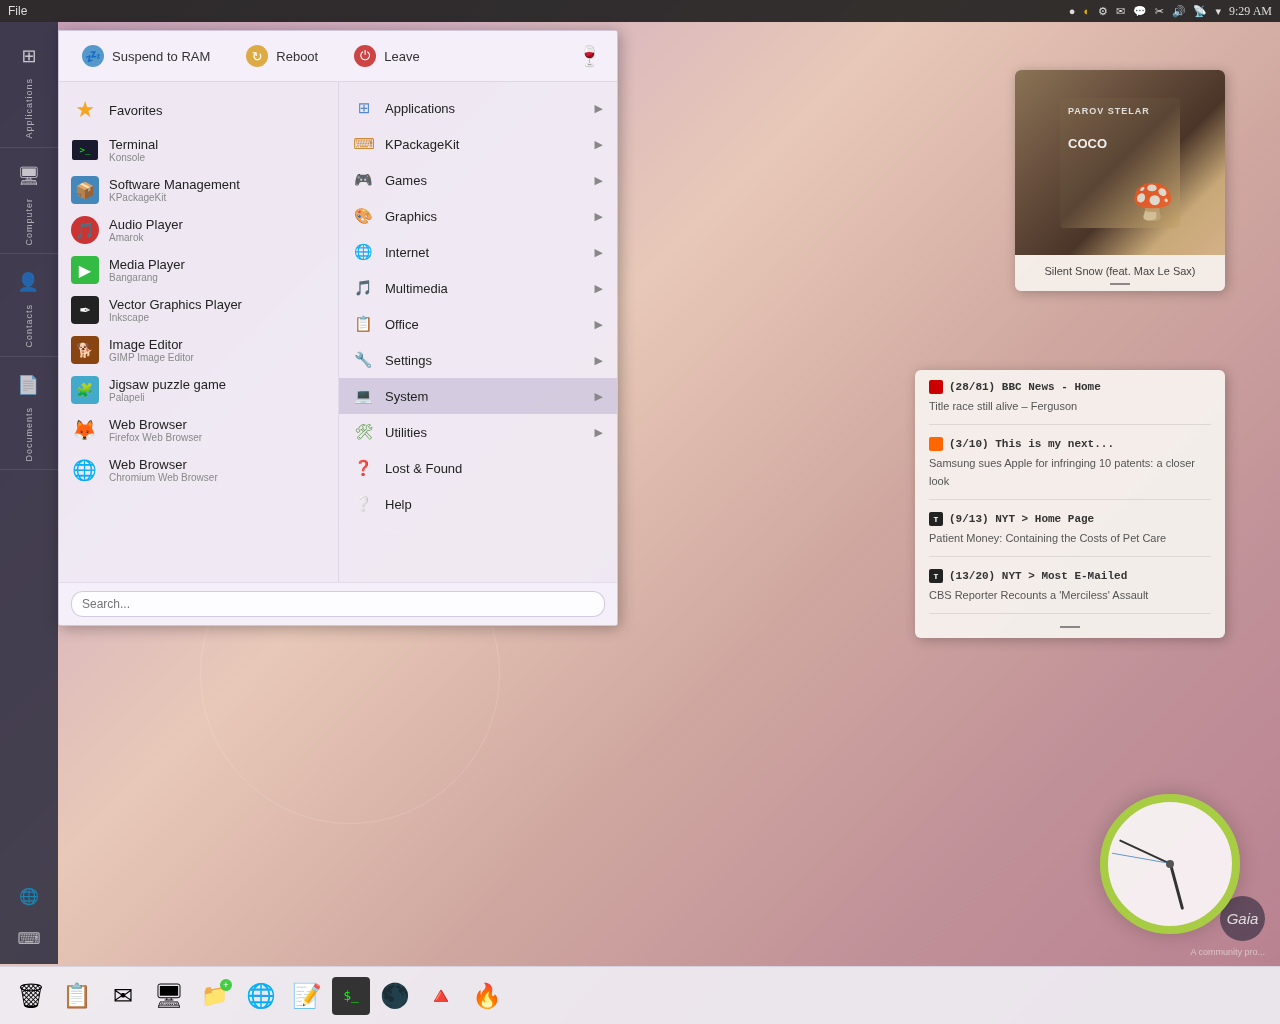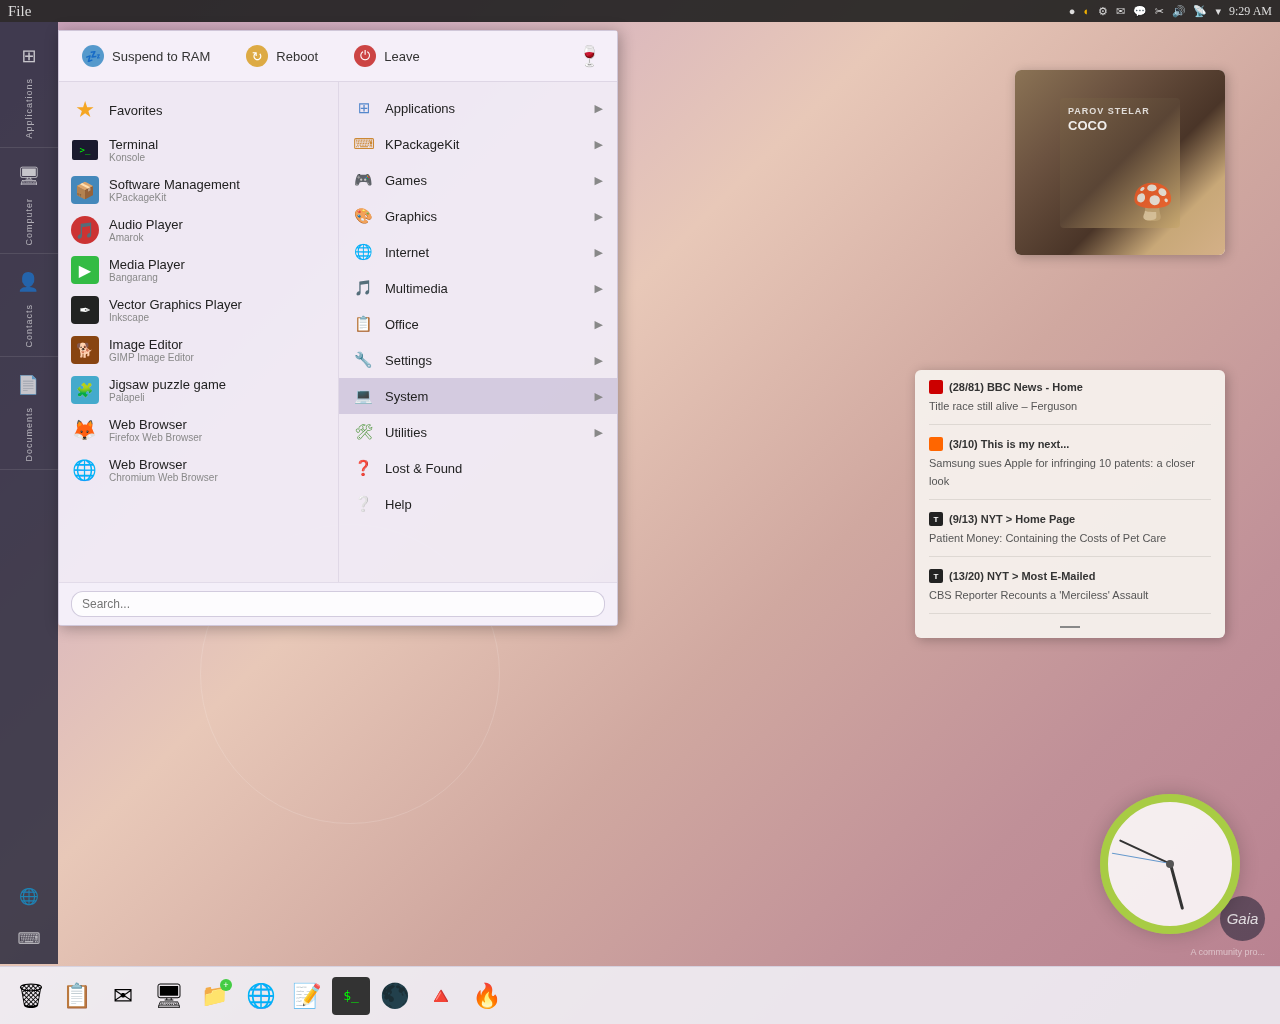--- a/index.html
+++ b/index.html
@@ -240,20 +240,21 @@
     .album-art-inner {
       width: 120px;
       height: 130px;
       background: linear-gradient(135deg, #7a6248 0%, #5a4535 50%, #c8a870 100%);
       border-radius: 4px;
       position: relative;
       display: flex;
       flex-direction: column;
       align-items: flex-start;
       padding: 8px;
+      gap: 18px;
     }
     .album-artist {
       font-size: 9px;
       color: rgba(255,255,255,0.8);
       font-weight: bold;
       letter-spacing: 1px;
     }
     .album-title {
       font-size: 13px;
       color: rgba(255,255,255,0.9);
@@ -294,20 +295,21 @@
     }
     .news-item:last-child { border-bottom: none; margin-bottom: 0; }
     .news-source {
       font-size: 11px;
       font-weight: bold;
       color: #333;
       display: flex;
       align-items: center;
       gap: 6px;
       margin-bottom: 2px;
+      font-family: Liberation Mono, monospace;
     }
     .news-source-icon {
       width: 14px;
       height: 14px;
       border-radius: 2px;
       display: flex;
       align-items: center;
       justify-content: center;
       font-size: 9px;
       font-weight: bold;
@@ -490,21 +492,21 @@
     .cat-lost { color: #996633; }
     .cat-help { color: #3399aa; }
   </style>
 </head>
 <body>
 
 <div class="desktop">
 
   <div class="top-bar">
     <div class="top-bar-left">
-      <span style="color:#ddd;font-size:15px;font-family:Liberation Serif, serif;">File</span>
+      <span style="color:#ddd;font-size:12px;">File</span>
     </div>
     <div class="top-bar-right">
       <span style="color:#ddd;font-size:11px;">●</span>
       <span style="color:#f0b000;font-size:11px;">◐</span>
       <span style="color:#ddd;font-size:11px;">⚙</span>
       <span style="color:#ddd;font-size:11px;">✉</span>
       <span style="color:#ddd;font-size:11px;">💬</span>
       <span style="color:#ddd;font-size:11px;">✂</span>
       <span style="color:#ddd;font-size:11px;">🔊</span>
       <span style="color:#ddd;font-size:11px;">📡</span>
@@ -738,20 +740,24 @@
 
   <div class="music-widget">
     <div class="music-album-art">
       <div class="album-art-inner">
         <span class="album-artist">PAROV STELAR</span>
         <span class="album-title">COCO</span>
 
         <div style="position:absolute;bottom:5px;right:5px;font-size:35px;opacity:0.7;">🍄</div>
       </div>
     </div>
+    <div class="music-bottom">
+      <span class="music-track-name">Silent Snow (feat. Max Le Sax)</span>
+      <div class="music-progress-line"></div>
+    </div>
   </div>
 
   <div class="news-widget">
     <div class="news-item">
       <div class="news-source">
         <div class="news-source-icon icon-bbc"></div>
         <span>(28/81) BBC News - Home</span>
       </div>
       <span class="news-headline">Title race still alive – Ferguson</span>
     </div>

